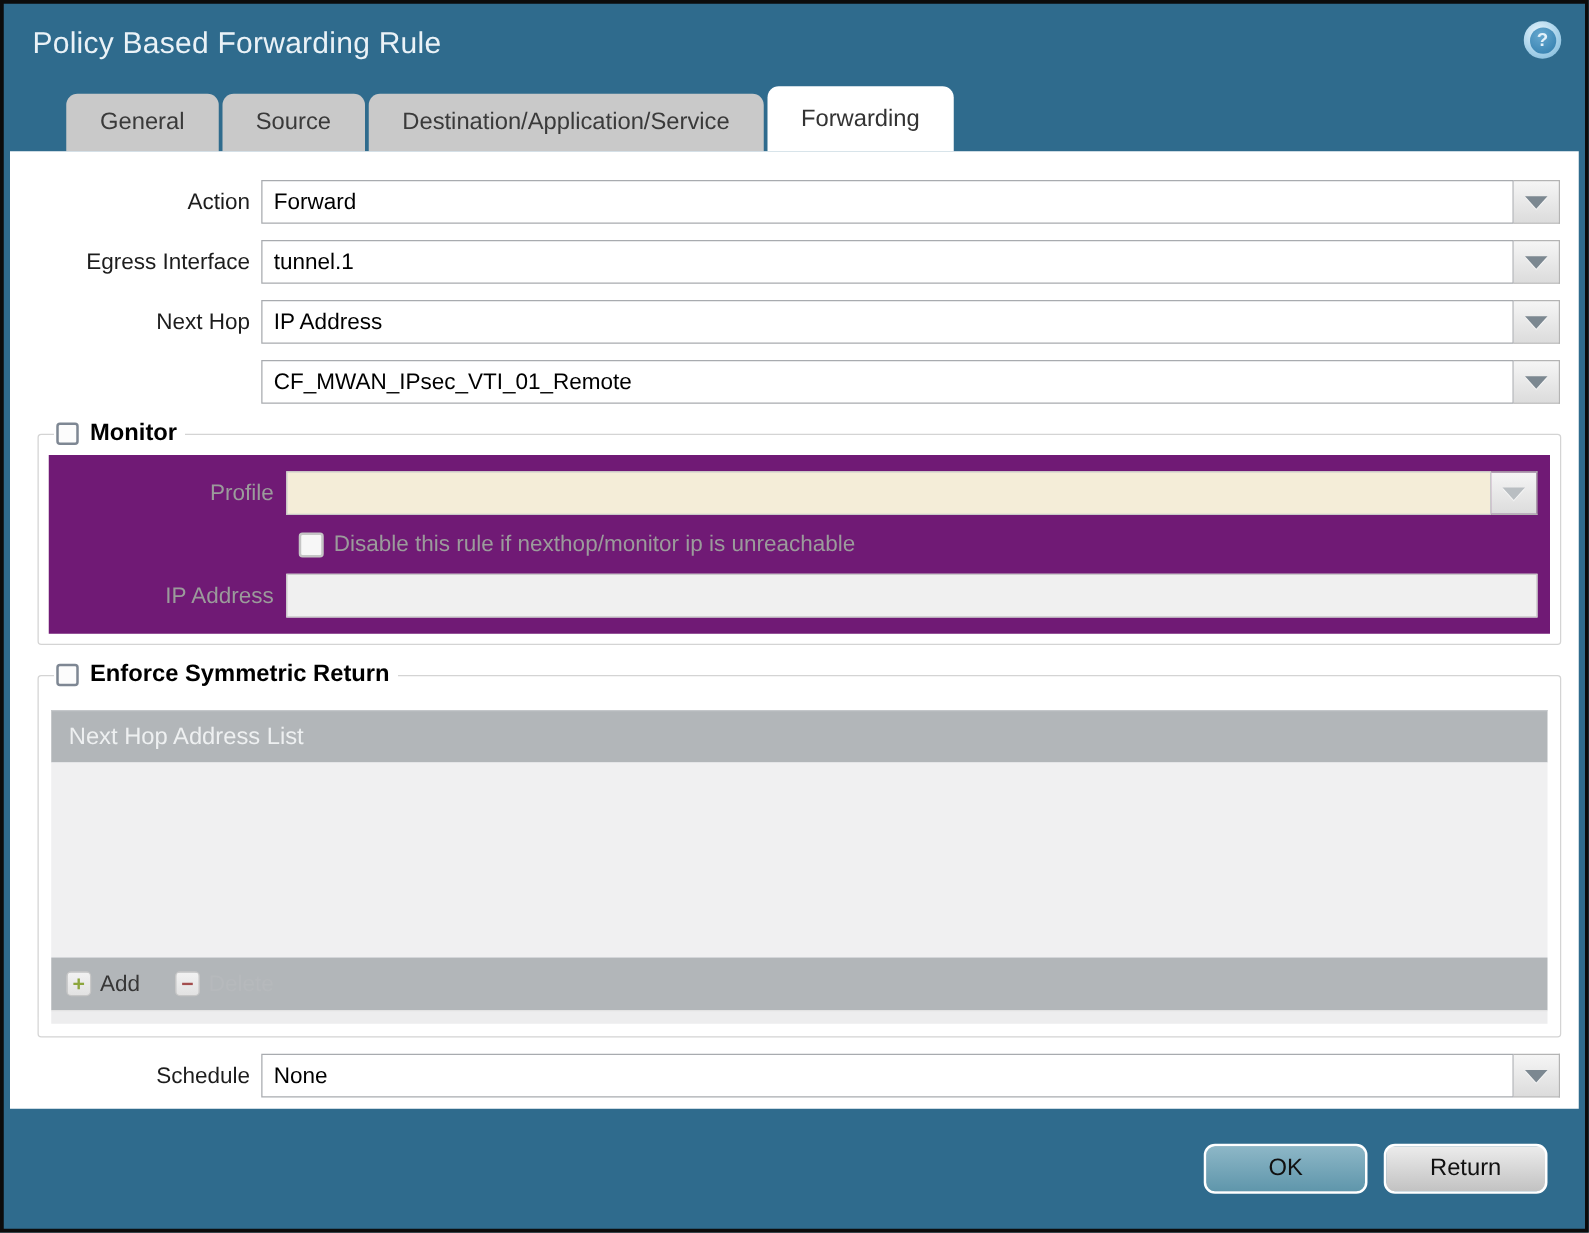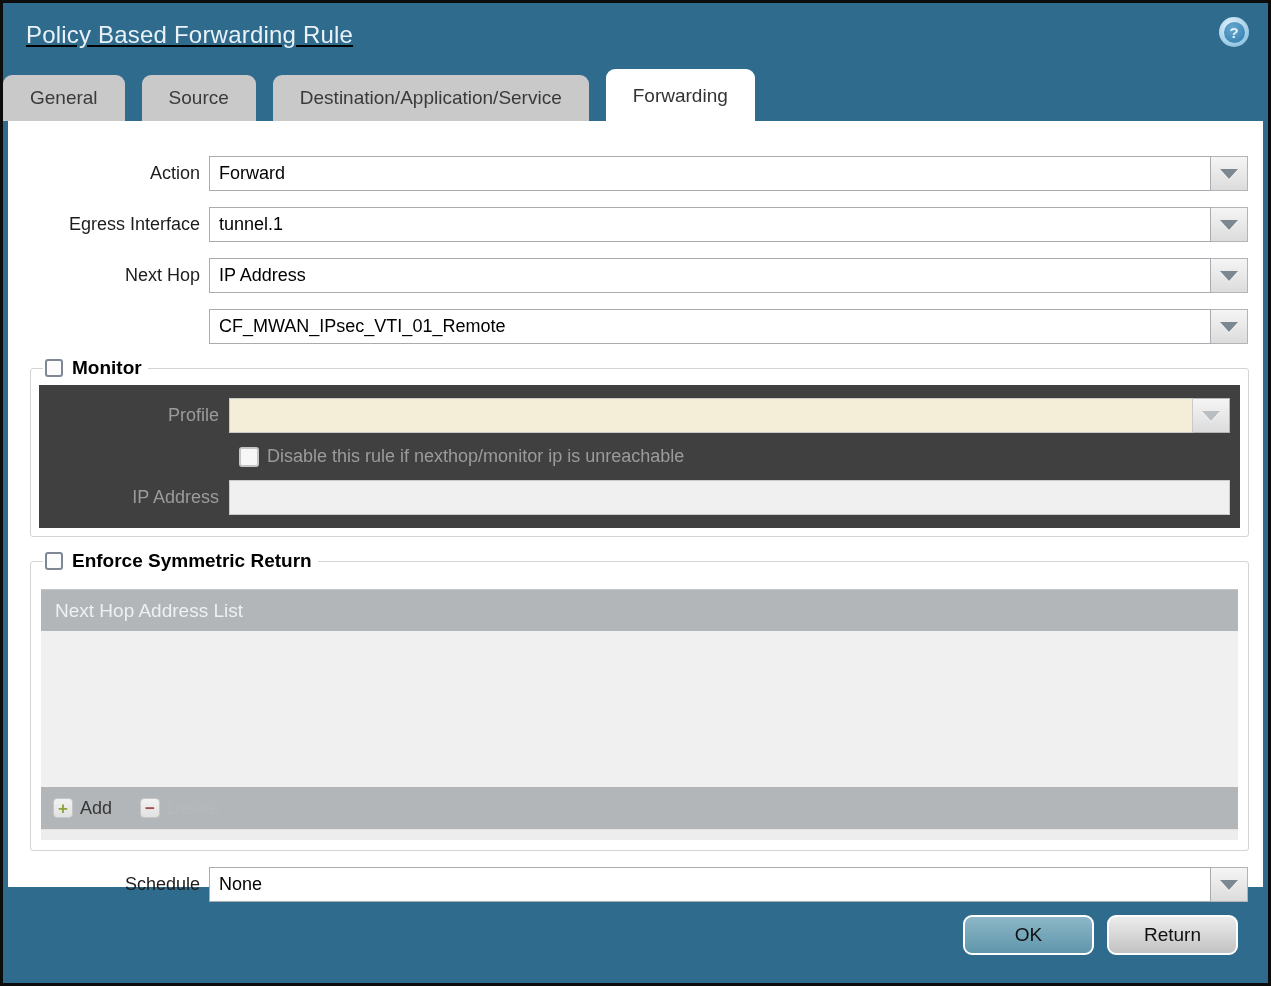--- a/index.html
+++ b/index.html
@@ -8,61 +8,61 @@
 
   .dialog {
     width: 1271px; height: 986px;
     background: #2f6b8d;
     border: 3px solid #0c0c0c;
     display: flex; flex-direction: column;
     position: relative;
   }
 
   
-  .titlebar { height: 64px; display:flex; align-items:center; padding-left:23px; position:relative; flex:none;text-decoration:underline; }
+  .titlebar { height: 64px; display:flex; align-items:center; padding-left:23px; position:relative; flex:none; }
   .title { color:#eaf2f7; font-size:24px; letter-spacing:.2px; }
   .help { position:absolute; top:14px; right:19px; width:30px; height:30px; border-radius:50%;
           background: radial-gradient(circle at 40% 32%, #e9f6fd, #a8d2ea 55%, #78b4d6);
           display:flex; align-items:center; justify-content:center; cursor:pointer; }
   .help-inner { width:21px; height:21px; border-radius:50%;
           background: radial-gradient(circle at 40% 30%, #66a8cf, #2f7bab);
           color:#e3f1fa; font-size:15px; font-weight:bold;
           display:flex; align-items:center; justify-content:center; }
 
   
-  .tabs { display:flex; align-items:flex-end; gap:17px; height:54px; flex:none; }
+  .tabs { display:flex; align-items:flex-end; padding-left:12px; gap:3px; height:54px; flex:none;margin-left:38px; }
   .tab { background:#c9c9c9; color:#3a3a3a; font-size:19px; padding:0 27px; height:46px; line-height:46px;
          border-radius:9px 9px 0 0; cursor:pointer; white-space:nowrap; }
   .tab.active { background:#ffffff; color:#333; height:52px; line-height:54px; cursor:default; }
 
   
   .content { background:#fff; margin:0 5px; height:766px; flex:none; padding-top:19px; }
 
-  .frow { display:flex; align-items:center; margin:16px 15px 13px 0; }
+  .frow { display:flex; align-items:center; margin:4px 15px 13px 0; }
   .flabel { width:201px; text-align:right; padding-right:9px; font-size:18px; color:#1d1d1d; flex:none; }
   .combo { flex:1; display:flex; align-items:stretch; height:35px; }
   .combo input { flex:1; border:1px solid #a8abaf; background:#fff; color:#000; font-size:18px;
                  padding:0 9px; font-family:inherit; outline:none; min-width:0; }
   .arrow-btn { width:37px; flex:none; background:linear-gradient(#f5f5f5,#dcdcdc);
                border:1px solid #b4b4b4; border-left:none;
                display:flex; align-items:center; justify-content:center; cursor:pointer; }
   .tri { width:0; height:0; border-left:9px solid transparent; border-right:9px solid transparent;
          border-top:10px solid #7c8891; filter:drop-shadow(0 1px 0 rgba(255,255,255,.7)); }
   .arrow-btn.disabled { cursor:default; }
   .arrow-btn.disabled .tri { border-top-color:#b9bec2; }
 
   
   fieldset { border:1px solid #d4d4d4; border-radius:3px; margin:0 14px 13px 22px; padding:6px 8px 8px 8px; }
   legend { display:flex; align-items:center; gap:9px; padding:0 6px 0 2px; margin-left:4px;
            font-weight:bold; font-size:19px; color:#000000; }
   .cb { width:18px; height:18px; border:2px solid #7e8793; border-radius:3px; background:#fcfcfc;
         flex:none; cursor:pointer; }
   .cb.disabled { width:20px; height:20px; border-color:#c5c5c5; background:#f7f7f7; cursor:default; }
 
-  .monitor-panel { background:#404040; padding:13px 10px 13px 0; }
+  .monitor-panel { background:#701a75; padding:13px 10px 13px 0; }
   .mrow { display:flex; align-items:center; }
   .mlabel { width:190px; text-align:right; padding-right:10px; font-size:18px; color:#9b9b9b; flex:none; }
   .combo input.beige { background:#f4edd8; border-color:#c9c9c9; }
   .mcheck { margin:13px 0 13px 200px; display:flex; align-items:center; gap:8px; }
   .mcheck-label { font-size:18px; color:#9b9b9b; }
   .combo input.gray { background:#f0f0f0; border-color:#cacaca; }
 
   
   .ntable { margin:11px 2px 2px 2px; }
   .thead { height:42px; background:#b2b6b9; border-top:1px solid #c4c7ca; color:#eef0f1; font-size:19px;

